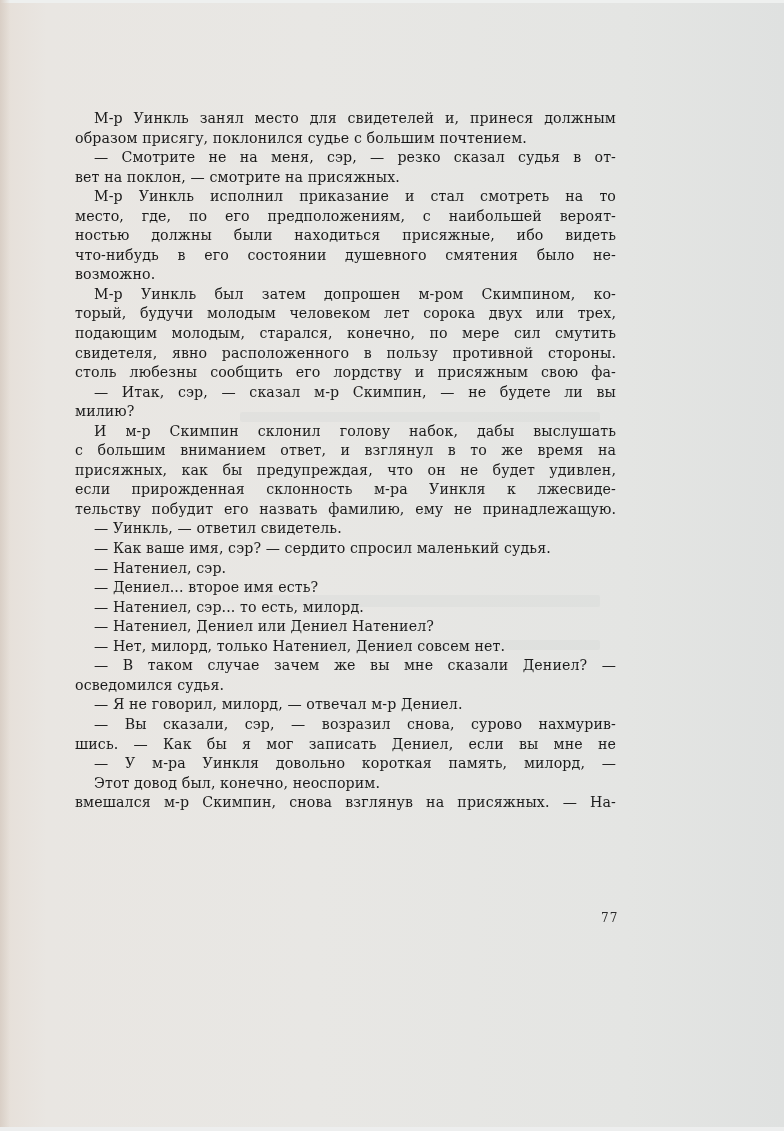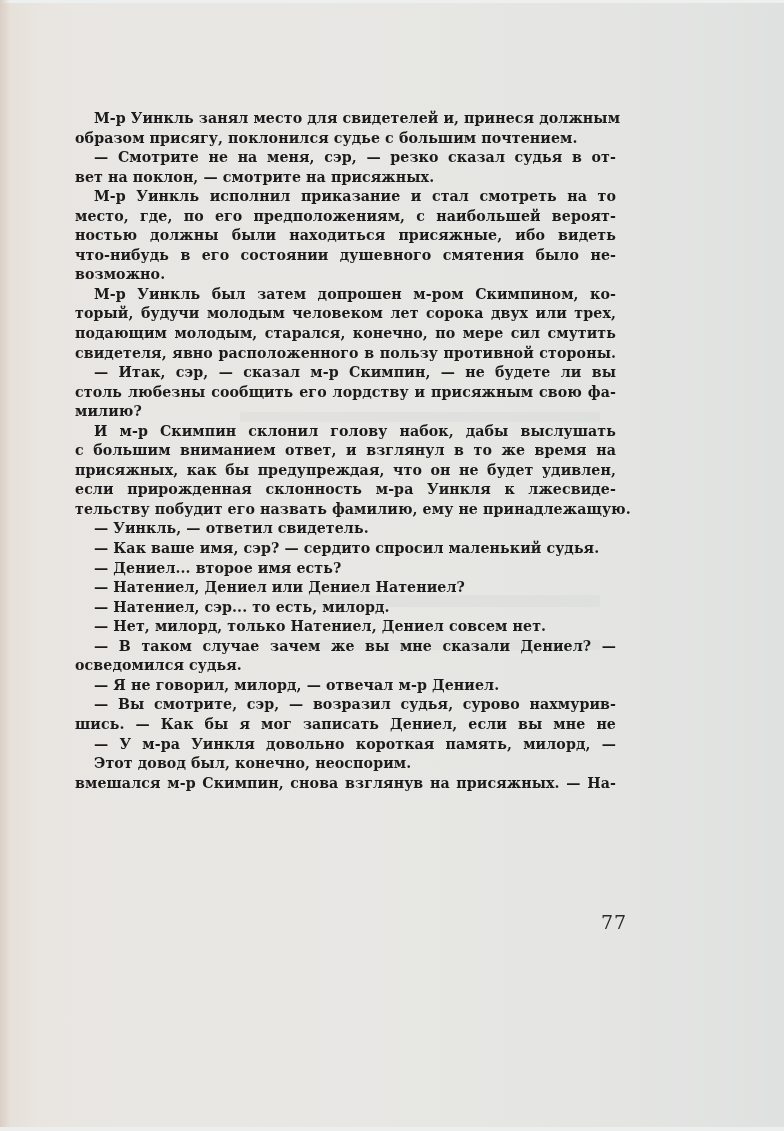--- a/index.html
+++ b/index.html
@@ -34,41 +34,40 @@
     }
     .text-block {
       position: absolute;
       left: 75px;
       top: 109px;
       width: 541px;
       color: #1b1b1b;
       font-size: 14.2px;
       line-height: 19.55px;
       letter-spacing: 0.1px;
-      font-weight: bold;
     }
     .line {
       display: block;
       white-space: nowrap;
       text-align: justify;
       text-align-last: justify;
       height: 19.55px;
       overflow: visible;
     }
     .line.indent {
       padding-left: 19px;
     }
     .line.last {
       text-align-last: left;
     }
     .page-number {
       position: absolute;
       left: 601px;
       top: 911px;
-      font-size: 19px;
+      font-size: 12px;
       color: #2a2a2a;
       letter-spacing: 1px;
     }
     .bleed {
       position: absolute;
       background: rgba(150, 160, 170, 0.08);
       border-radius: 2px;
     }
   </style>
 </head>
@@ -89,37 +88,38 @@
     <span class="line last">вет на поклон, — смотрите на присяжных.</span>
     <span class="line indent">М-р Уинкль исполнил приказание и стал смотреть на то</span>
     <span class="line">место, где, по его предположениям, с наибольшей вероят-</span>
     <span class="line">ностью должны были находиться присяжные, ибо видеть</span>
     <span class="line">что-нибудь в его состоянии душевного смятения было не-</span>
     <span class="line last">возможно.</span>
     <span class="line indent">М-р Уинкль был затем допрошен м-ром Скимпином, ко-</span>
     <span class="line">торый, будучи молодым человеком лет сорока двух или трех,</span>
     <span class="line">подающим молодым, старался, конечно, по мере сил смутить</span>
     <span class="line">свидетеля, явно расположенного в пользу противной стороны.</span>
+    <span class="line">столь любезны сообщить его лордству и присяжным свою фа-</span>
     <span class="line indent">— Итак, сэр, — сказал м-р Скимпин, — не будете ли вы</span>
-    <span class="line">столь любезны сообщить его лордству и присяжным свою фа-</span>
     <span class="line last">милию?</span>
     <span class="line indent">И м-р Скимпин склонил голову набок, дабы выслушать</span>
     <span class="line">с большим вниманием ответ, и взглянул в то же время на</span>
     <span class="line">присяжных, как бы предупреждая, что он не будет удивлен,</span>
     <span class="line">если прирожденная склонность м-ра Уинкля к лжесвиде-</span>
     <span class="line">тельству побудит его назвать фамилию, ему не принадлежащую.</span>
     <span class="line indent last">— Уинкль, — ответил свидетель.</span>
     <span class="line indent last">— Как ваше имя, сэр? — сердито спросил маленький судья.</span>
+    <span class="line indent last">— Натениел, сэр.</span>
     <span class="line indent last">— Дениел... второе имя есть?</span>
+    <span class="line indent last">— Натениел, сэр... то есть, милорд.</span>
     <span class="line indent last">— Натениел, Дениел или Дениел Натениел?</span>
-    <span class="line indent last">— Натениел, сэр... то есть, милорд.</span>
     <span class="line indent last">— Нет, милорд, только Натениел, Дениел совсем нет.</span>
     <span class="line indent">— В таком случае зачем же вы мне сказали Дениел? —</span>
     <span class="line last">осведомился судья.</span>
     <span class="line indent last">— Я не говорил, милорд, — отвечал м-р Дениел.</span>
-    <span class="line indent">— Вы смотрите, сэр, — возразил судья, сурово нахмурив-</span>
+    <span class="line indent">— Вы сказали, сэр, — возразил снова, сурово нахмурив-</span>
     <span class="line">шись. — Как бы я мог записать Дениел, если вы мне не</span>
     <span class="line indent">— У м-ра Уинкля довольно короткая память, милорд, —</span>
     <span class="line indent last">Этот довод был, конечно, неоспорим.</span>
     <span class="line">вмешался м-р Скимпин, снова взглянув на присяжных. — На-</span>
   </div>
 
 <div class="page-number">77</div>
 
 </body></html>

